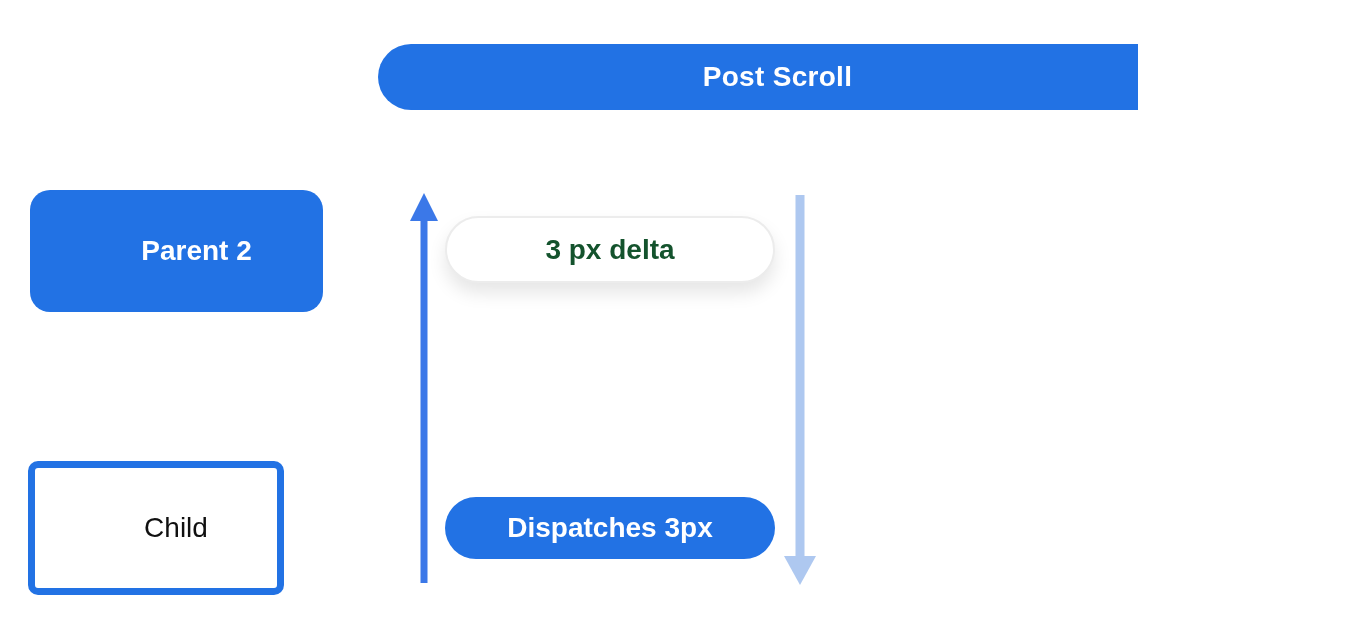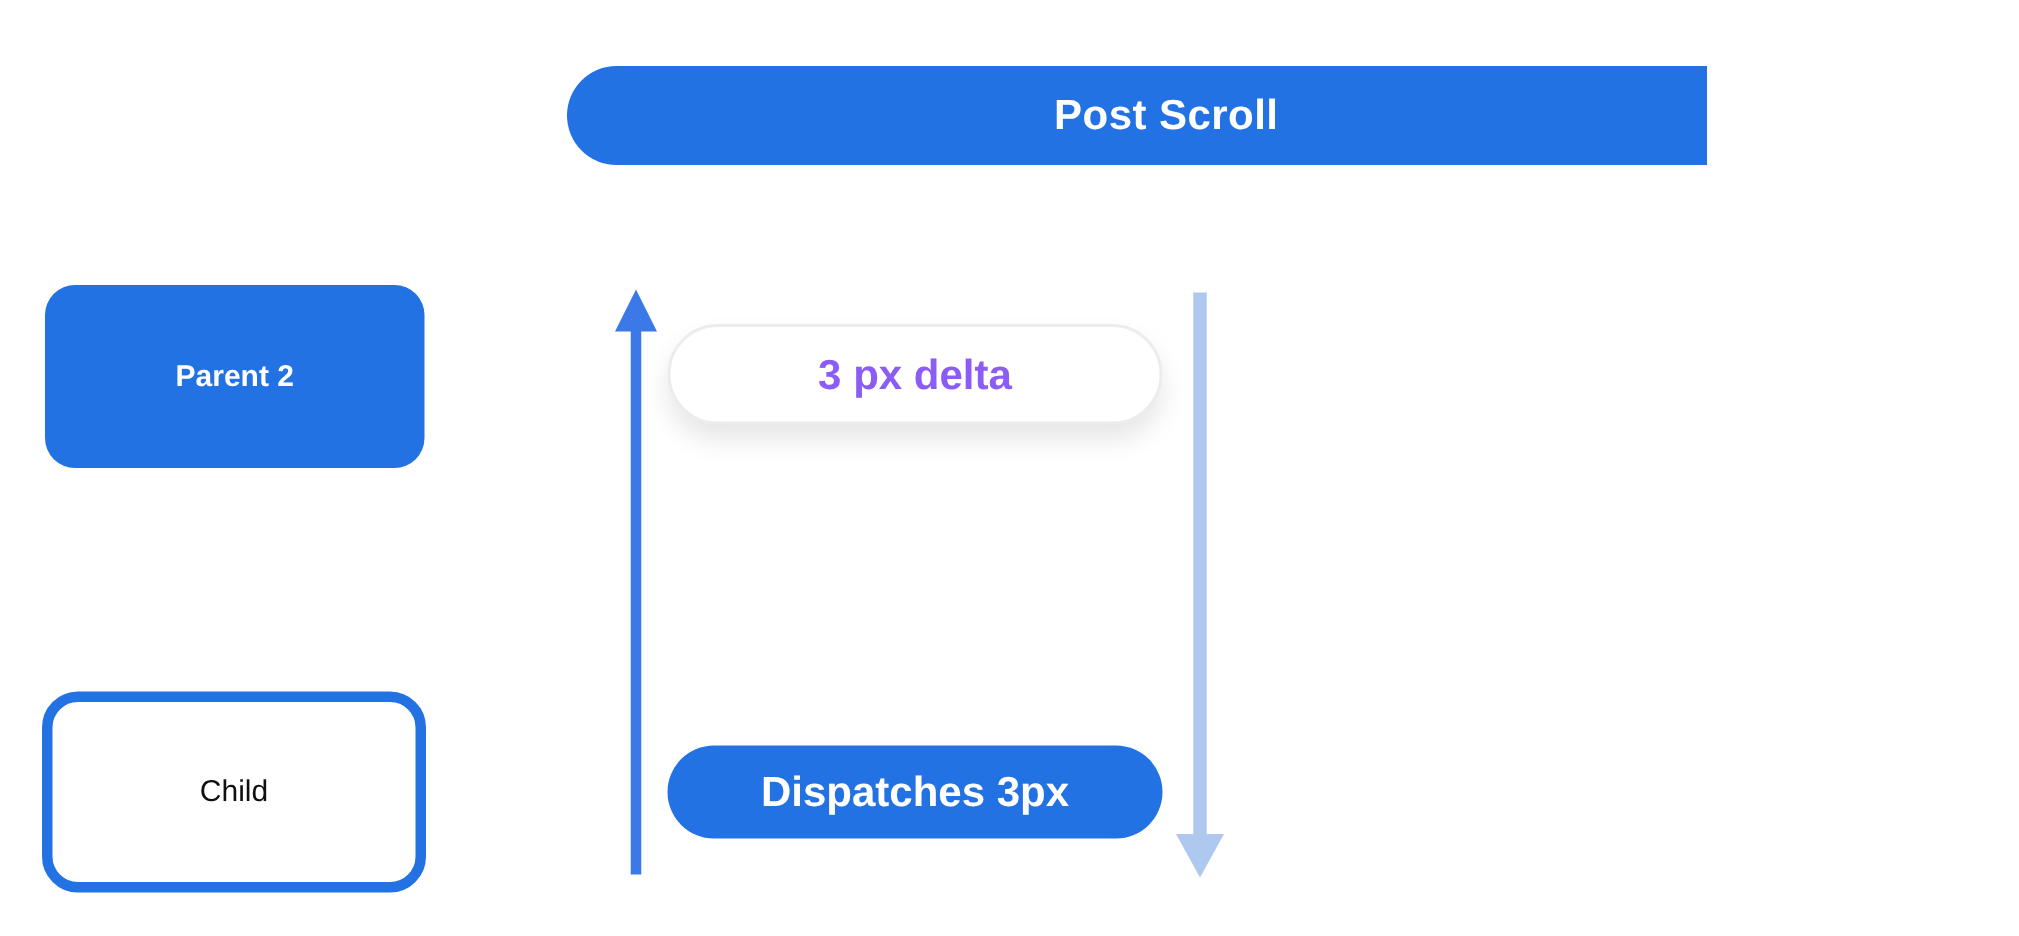--- a/index.html
+++ b/index.html
@@ -33,38 +33,39 @@
   }
   .box {
     position: absolute;
     left: 30px;
     width: 253px;
     height: 122px;
     border-radius: 20px;
     display: flex;
     align-items: center;
     justify-content: center;
-    font-size: 20px;
+    font-size: 28px;
+    padding-left: 40px;
   }
   .box-filled {
     background: var(--primary-blue);
     color: #ffffff;
     font-weight: 700;
   }
   .box-parent2 { top: 190px; }
   .box-parent1 { top: 328px; }
   .box-outlined {
     top: 461px;
     left: 28px;
     width: 256px;
     height: 134px;
     box-sizing: border-box;
     background: #ffffff;
     border: 7px solid var(--primary-blue);
-    border-radius: 24px;
+    border-radius: 10px;
     color: #101010;
     font-weight: 500;
   }
   .arrow-svg {
     position: absolute;
     width: 36px;
     height: 398px;
     top: 190px;
   }
   .arrow-up-svg   { left: 406px; }
@@ -81,21 +82,21 @@
     font-size: 28px;
   }
   .pill-delta {
     top: 216px;
     height: 67px;
     box-sizing: border-box;
     background: #ffffff;
     border: 2px solid var(--pill-border);
     border-radius: 34px;
     box-shadow: 0 10px 18px rgba(0,0,0,0.10);
-    color: #8b5cf6;
+    color: #14532d;
     font-weight: 600;
     text-align: right;
   }
   .pill-dispatch {
     top: 497px;
     height: 62px;
     background: var(--primary-blue);
     border-radius: 31px;
     color: #ffffff;
     font-weight: 700;

